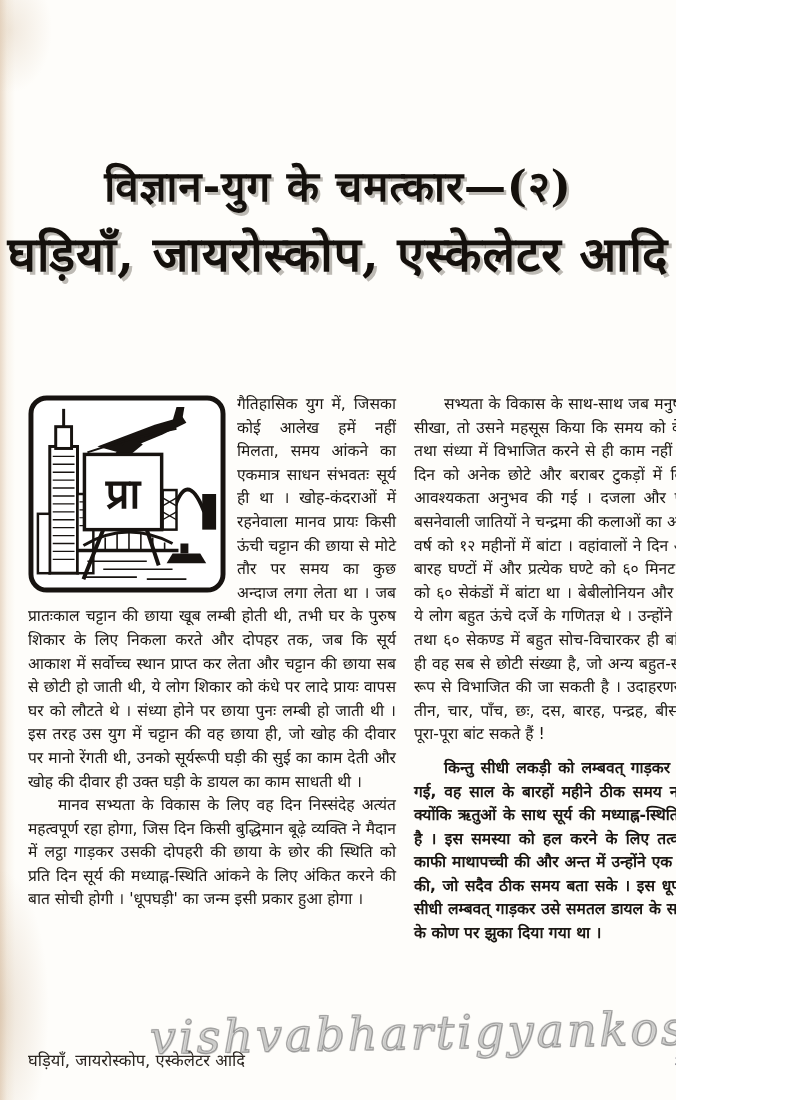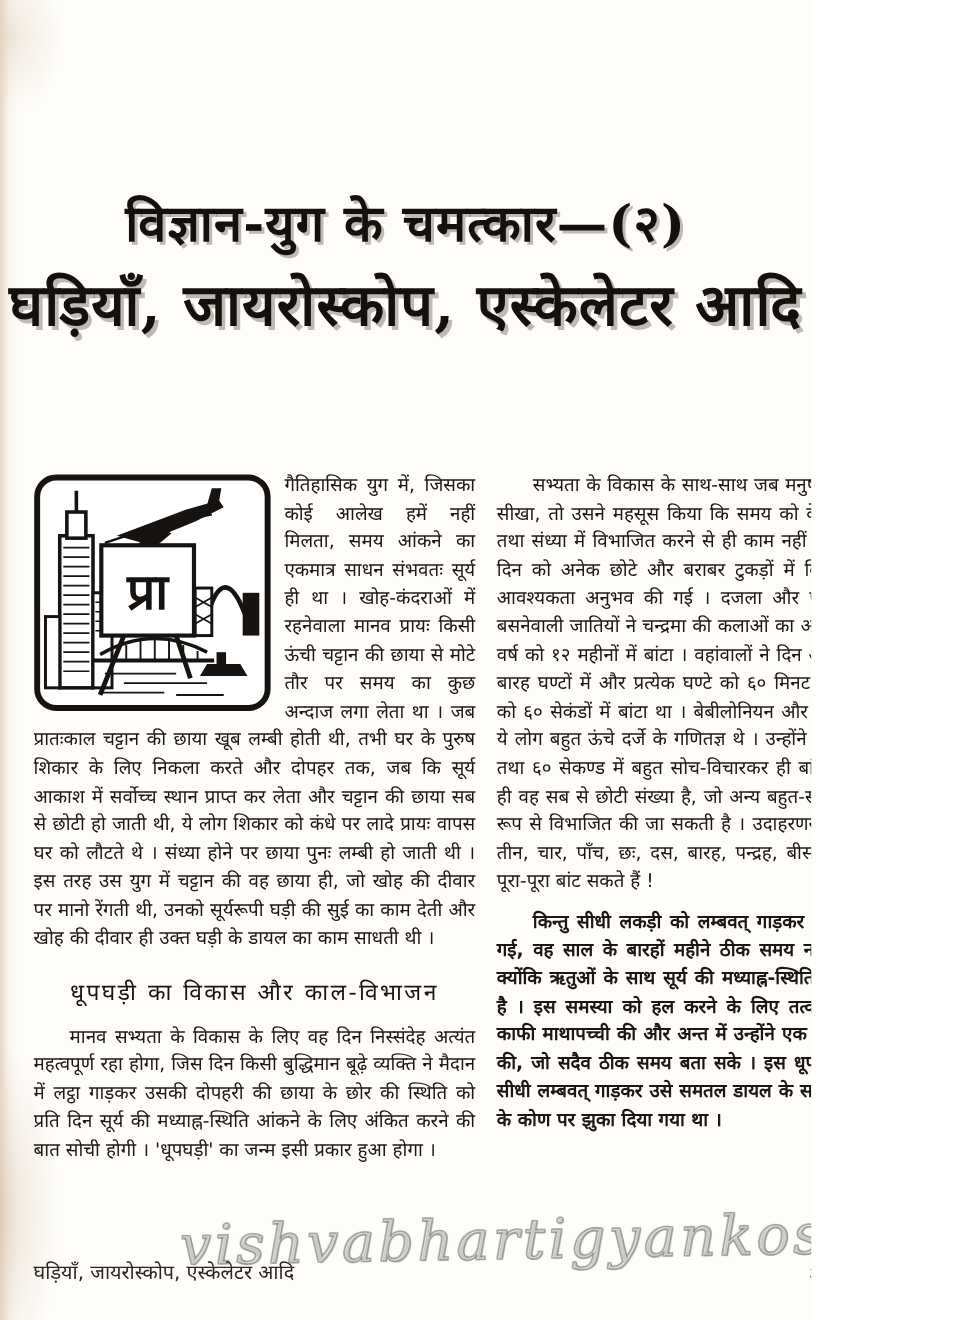--- a/index.html
+++ b/index.html
@@ -118,21 +118,20 @@
           <line x1="76" y1="136" x2="56" y2="186" stroke="#171310" stroke-width="4"></line>
           <line x1="120" y1="136" x2="132" y2="172" stroke="#171310" stroke-width="4"></line>
         </g>
 
         <g>
           <rect x="57" y="60" width="78" height="76" fill="#ffffff" stroke="#171310" stroke-width="3.5"></rect>
           <text x="96" y="114" text-anchor="middle" font-size="42" font-weight="bold" fill="#171310">प्रा</text>
         </g>
       </svg>
       <p><span>गैतिहासिक युग में, जिसका कोई आलेख हमें नहीं मिलता, समय आंकने का एकमात्र साधन संभवतः सूर्य ही था । खोह-कंदराओं में रहनेवाला मानव प्रायः किसी ऊंची चट्टान की छाया से मोटे तौर पर</span> <span>समय का कुछ अन्दाज लगा लेता था । जब प्रातःकाल चट्टान की छाया खूब लम्बी होती थी, तभी घर के पुरुष शिकार के लिए निकला करते और दोपहर तक, जब कि सूर्य आकाश में सर्वोच्च स्थान प्राप्त कर लेता और चट्टान की छाया सब से छोटी हो जाती थी, ये लोग शिकार को कंधे पर लादे प्रायः वापस घर को लौटते थे । संध्या होने पर छाया पुनः लम्बी हो जाती थी । इस तरह उस युग में चट्टान की वह छाया ही, जो खोह की दीवार पर मानो रेंगती थी, उनको सूर्यरूपी घड़ी की सुई का काम देती और खोह की दीवार ही उक्त घड़ी के डायल का काम साधती थी ।</span></p>
-      <h3 class="section-heading">धूपघड़ी का विकास और काल-विभाजन</h3>
       <p class="indent">मानव सभ्यता के विकास के लिए वह दिन निस्संदेह अत्यंत महत्वपूर्ण रहा होगा, जिस दिन किसी बुद्धिमान बूढ़े व्यक्ति ने मैदान में लट्ठा गाड़कर उसकी दोपहरी की छाया के छोर की स्थिति को प्रति दिन सूर्य की मध्याह्न-स्थिति आंकने के लिए अंकित करने की बात सोची होगी । 'धूपघड़ी' का जन्म इसी प्रकार हुआ होगा ।</p>
     </div>
 
     <div class="col">
       <p class="indent">सभ्यता के विकास के साथ-साथ जब मनुष्य ने नगरों में रहना सीखा, तो उसने महसूस किया कि समय को केवल प्रातः, दोपहर तथा संध्या में विभाजित करने से ही काम नहीं चल सकता । अतः दिन को अनेक छोटे और बराबर टुकड़ों में विभाजित करने की आवश्यकता अनुभव की गई । दजला और फरात की घाटी में बसनेवाली जातियों ने चन्द्रमा की कलाओं का अध्ययन करके समूचे वर्ष को १२ महीनों में बांटा । वहांवालों ने दिन और रात को बारह-बारह घण्टों में और प्रत्येक घण्टे को ६० मिनट तथा प्रत्येक मिनट को ६० सेकंडों में बांटा था । बेबीलोनियन और कैल्डियन जाति के ये लोग बहुत ऊंचे दर्जे के गणितज्ञ थे । उन्होंने घण्टे को ६० मिनट तथा ६० सेकण्ड में बहुत सोच-विचारकर ही बांटा था, क्योंकि ६० ही वह सब से छोटी संख्या है, जो अन्य बहुत-सी संख्याओं से पूर्ण रूप से विभाजित की जा सकती है । उदाहरणस्वरूप, ६० को दो, तीन, चार, पाँच, छः, दस, बारह, पन्द्रह, बीस और तीस से हम पूरा-पूरा बांट सकते हैं !</p>
       <p class="indent para-gap">किन्तु सीधी लकड़ी को लम्बवत् गाड़कर जो धूपघड़ी बनायी गई, वह साल के बारहों महीने ठीक समय नहीं बता पाती थी, क्योंकि ऋतुओं के साथ सूर्य की मध्याह्न-स्थिति भी बदलती रहती है । इस समस्या को हल करने के लिए तत्कालीन गणितज्ञों ने काफी माथापच्ची की और अन्त में उन्होंने एक ऐसी धूपघड़ी तैयार की, जो सदैव ठीक समय बता सके । इस धूपघड़ी में लकड़ी को सीधी लम्बवत् गाड़कर उसे समतल डायल के साथ स्थानीय अक्षांश के कोण पर झुका दिया गया था ।</p>
     </div>
 
   </div>
 

